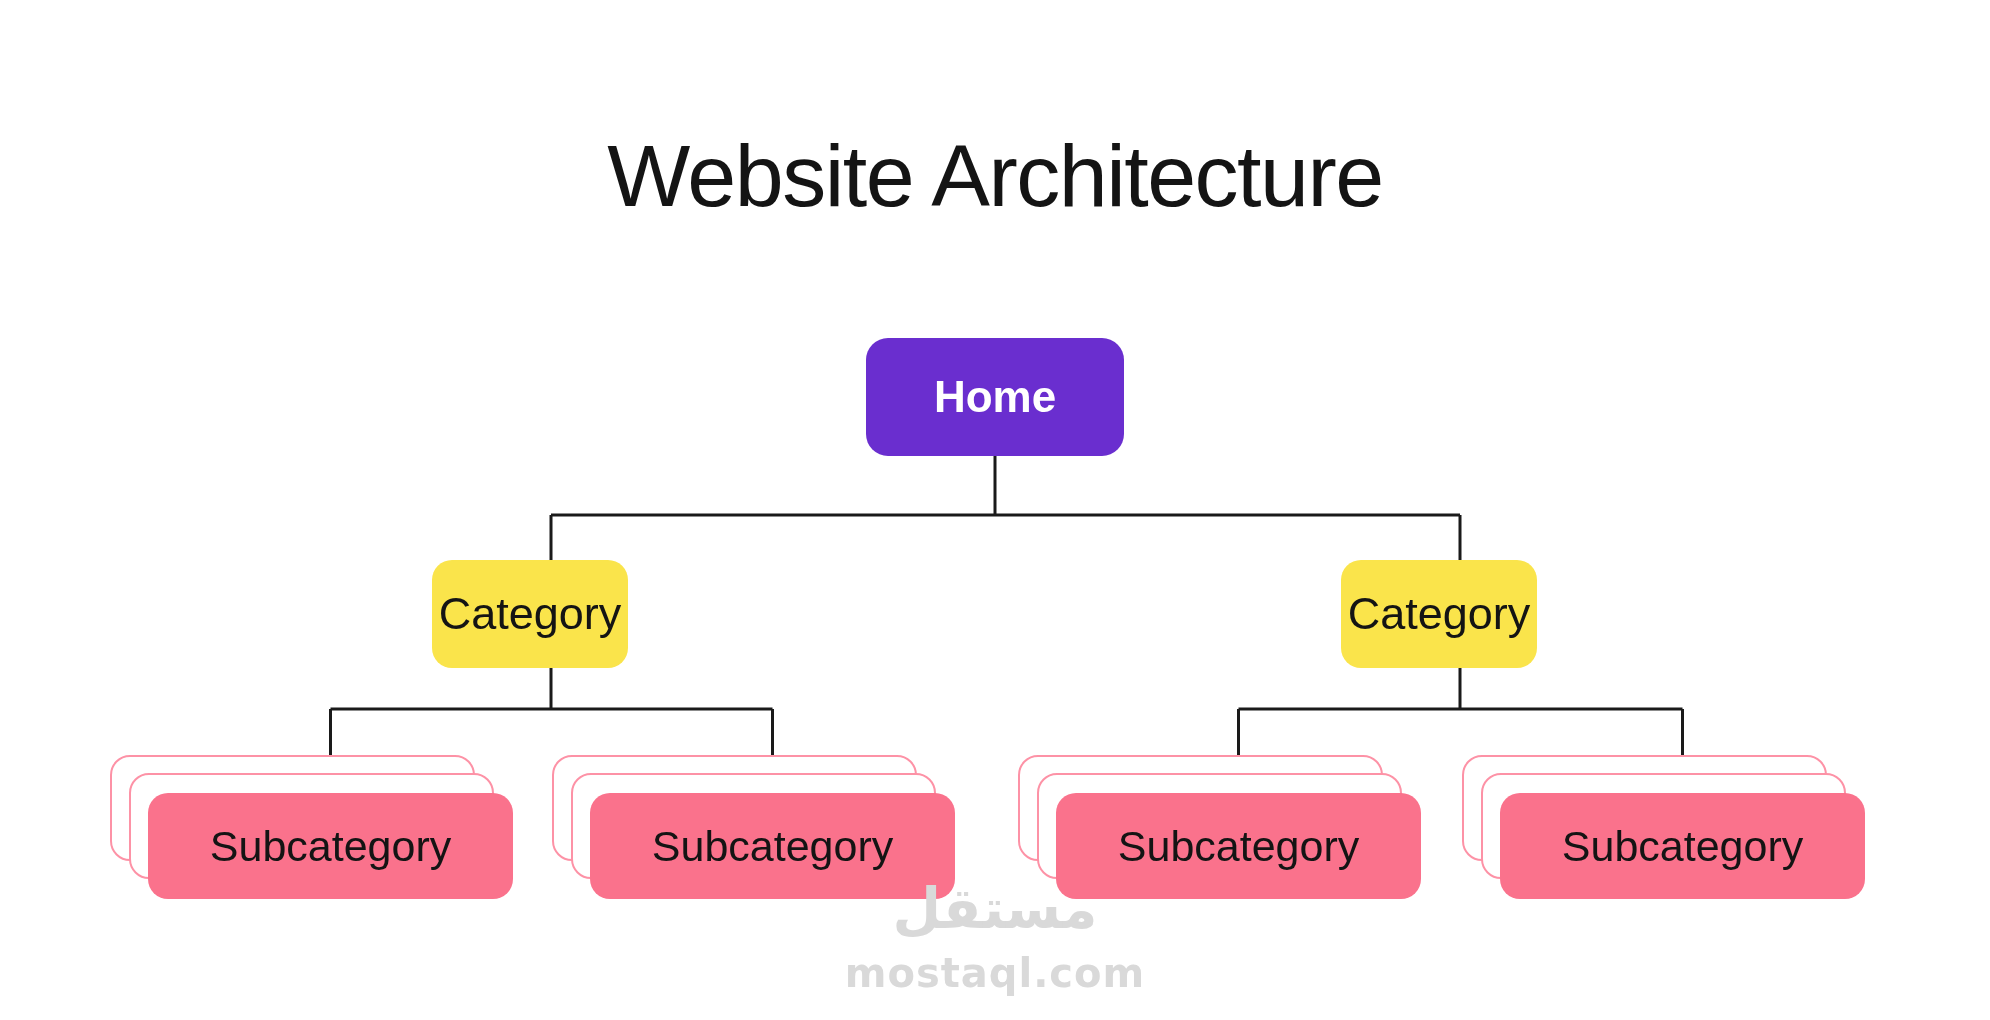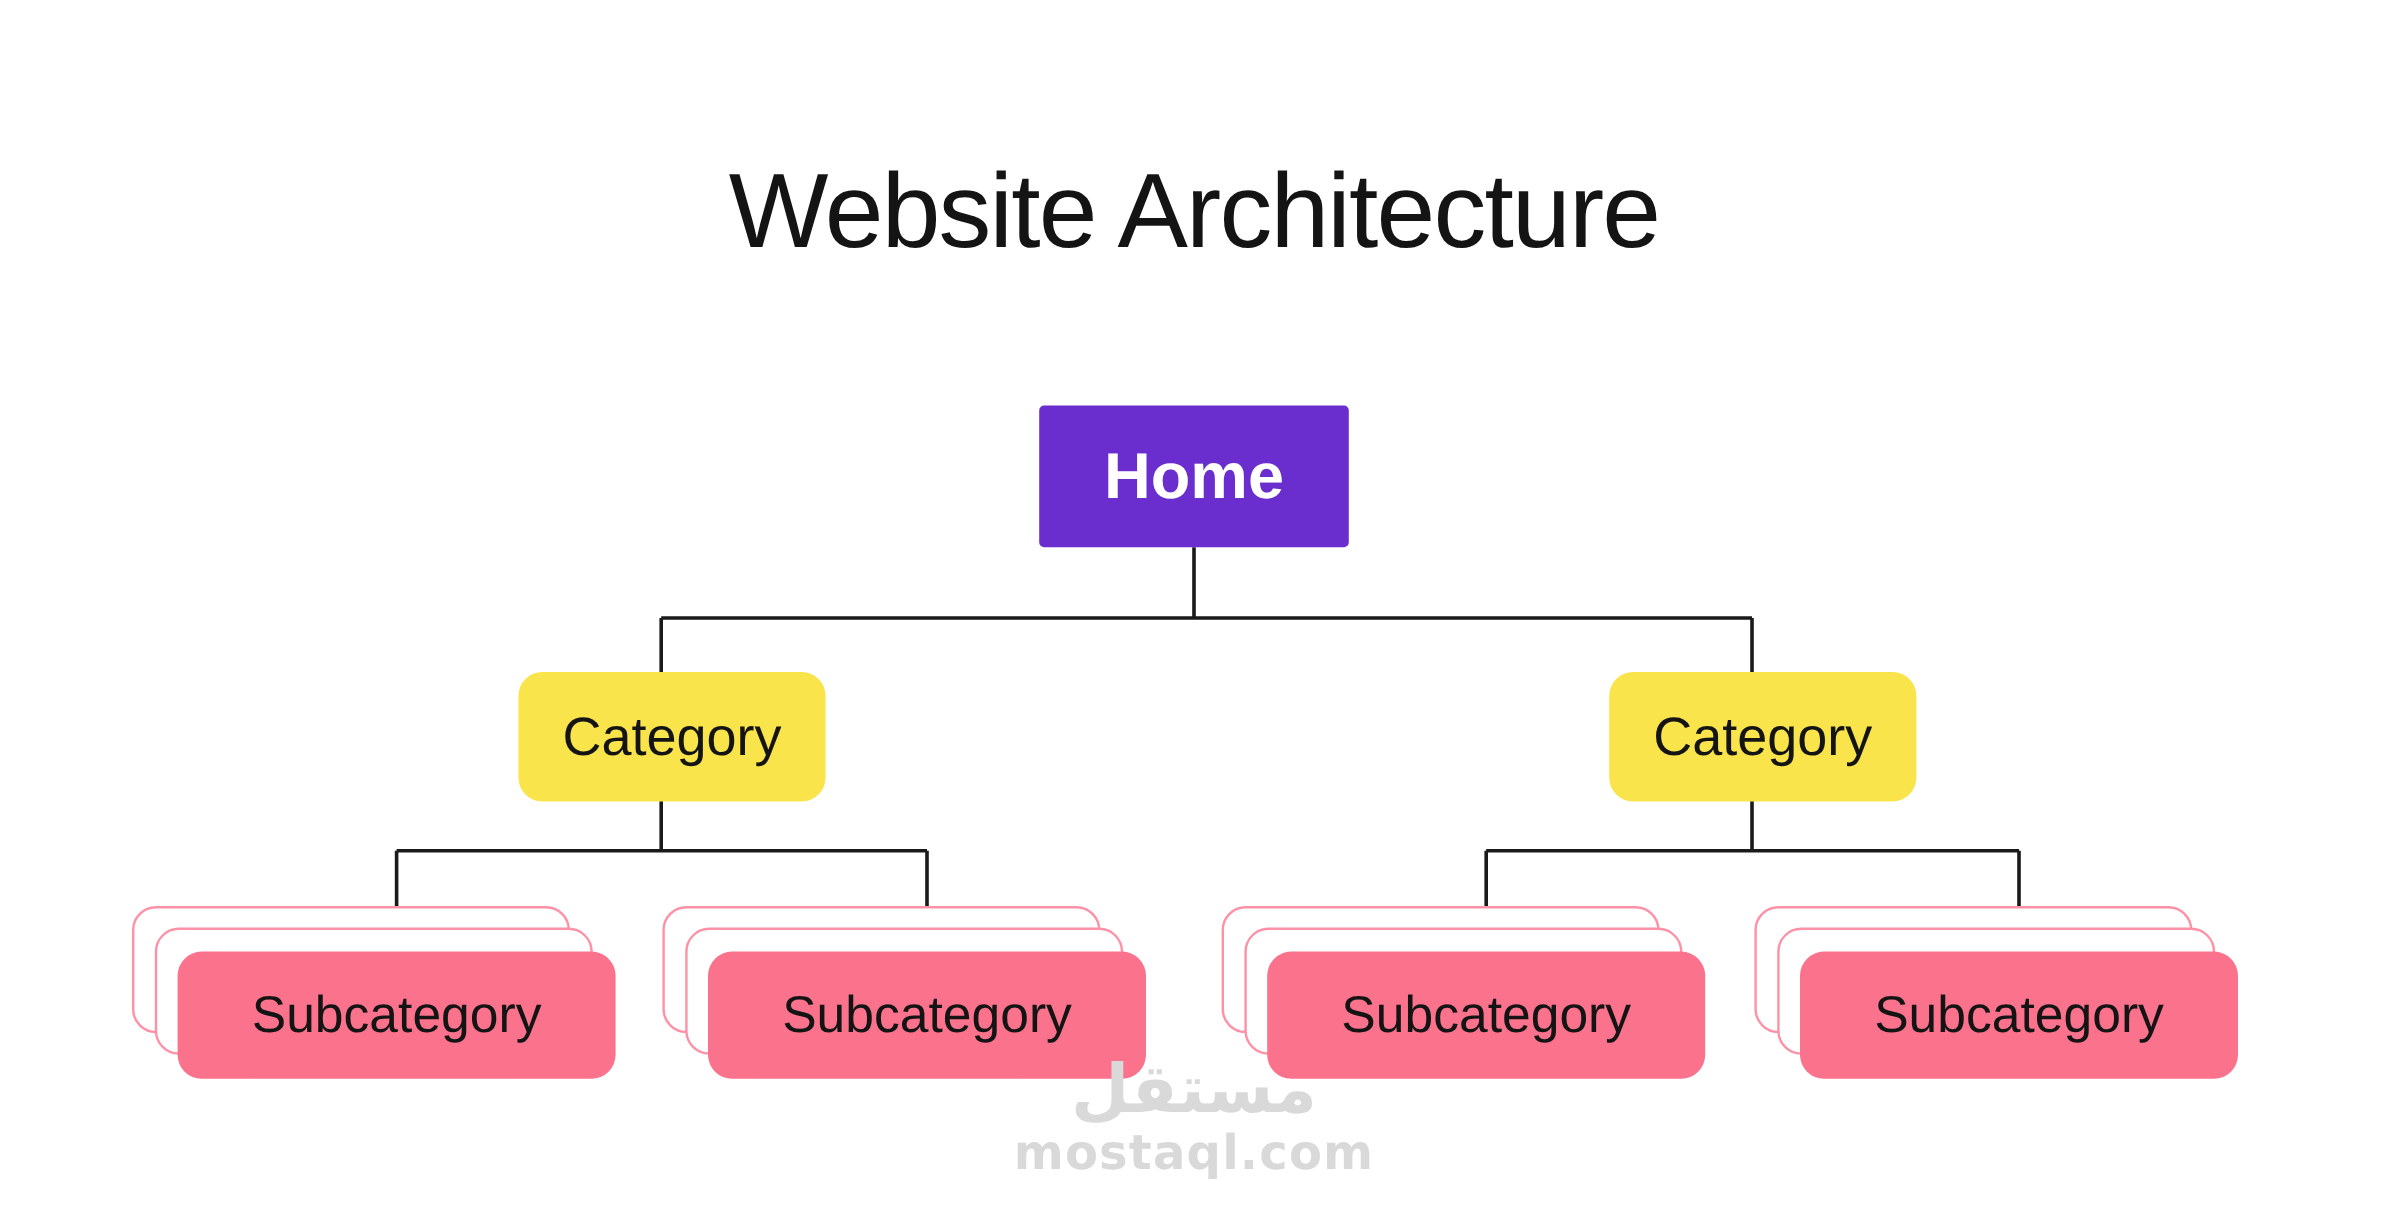--- a/index.html
+++ b/index.html
@@ -30,25 +30,25 @@
   .connectors{position:absolute;left:0;top:0;width:1990px;height:1020px;z-index:1;}
   .connectors path{stroke:var(--connector);stroke-width:3;fill:none;}
 
   .node{
     position:absolute;z-index:2;
     display:flex;align-items:center;justify-content:center;
     color:var(--node-text);
   }
   .node-home{
     left:866px;top:338px;width:258px;height:118px;
-    background:var(--home-fill);border-radius:4px;
-    color:var(--home-text);font-size:54px;font-weight:700;
+    background:var(--home-fill);border-radius:22px;
+    color:var(--home-text);font-size:44px;font-weight:700;
   }
   .node-category{
-    top:560px;width:256px;height:108px;
+    top:560px;width:196px;height:108px;
     background:var(--category-fill);border-radius:20px;
     font-size:45px;font-weight:400;
   }
   .node-category.cat-left{left:432px;}
   .node-category.cat-right{left:1341px;}
 
   .sub-cluster{position:absolute;top:793px;width:365px;height:108px;z-index:2;}
   .sub-cluster.sub-1{left:148px;}
   .sub-cluster.sub-2{left:590px;}
   .sub-cluster.sub-3{left:1056px;}
@@ -70,21 +70,21 @@
     text-align:center;color:var(--watermark-text);
     font-family:"DejaVu Sans",sans-serif;
     user-select:none;pointer-events:none;
   }
   .watermark .wm-logo{
     font-size:56px;font-weight:700;line-height:1.05;
     letter-spacing:0;
   }
   .watermark .wm-domain{
     font-size:40px;font-weight:600;line-height:1.0;
-    letter-spacing:1px;margin-top:2px;
+    letter-spacing:1px;margin-top:14px;
   }
 </style>
 </head>
 <body>
 
 <div class="stage">
 
   <h1 class="diagram-title">Website Architecture</h1>
 
   <svg class="connectors" viewBox="0 0 1990 1020" xmlns="http://www.w3.org/2000/svg">

